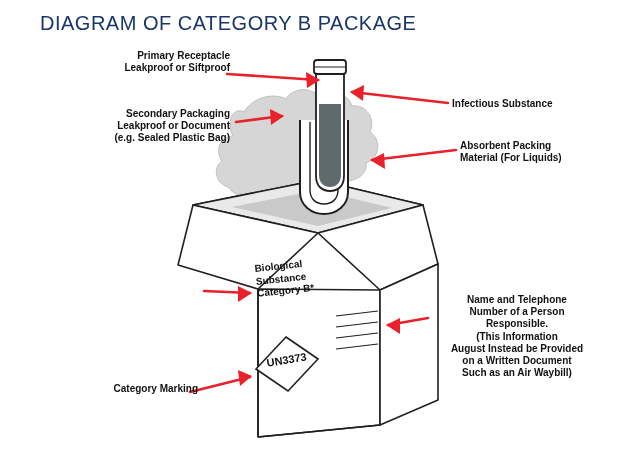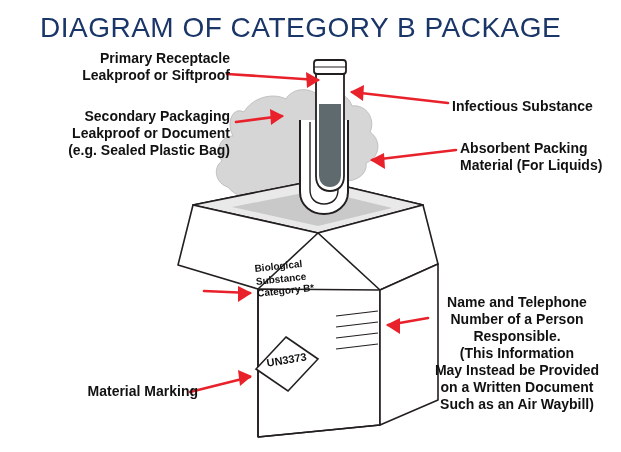--- a/index.html
+++ b/index.html
@@ -21,30 +21,30 @@
     position: absolute;
     left: 0;
     top: 0;
     width: 621px;
     height: 452px;
   }
   .title {
     position: absolute;
     left: 40px;
     top: 12px;
-    font-size: 28px;
+    font-size: 20px;
     letter-spacing: 0.5px;
     color: #1a3668;
     font-family: "Liberation Sans", sans-serif;
     font-weight: 400;
     white-space: nowrap;
   }
   .callout {
     position: absolute;
-    font-size: 14px;
+    font-size: 10px;
     font-weight: bold;
     color: #111111;
     line-height: 1.22;
     white-space: pre-line;
   }
   .callout.right { text-align: left; }
   .callout.left  { text-align: right; }
   .callout.center { text-align: center; }
 
   .label-primary      { left: 60px;  top: 50px;  width: 170px; }
@@ -187,27 +187,27 @@
   <div class="callout left label-secondary">Secondary Packaging
 Leakproof or Document
 (e.g. Sealed Plastic Bag)</div>
 
   <div class="callout right label-absorbent">Absorbent Packing
 Material (For Liquids)</div>
 
   <div class="callout right label-infectious">Infectious Substance</div>
 
 
-  <div class="callout left label-marking">Material Marking</div>
+  <div class="callout left label-marking">Category Marking</div>
 
   <div class="callout center label-name-phone">Name and Telephone
 Number of a Person
 Responsible.
 (This Information
-May Instead be Provided
+August Instead be Provided
 on a Written Document
 Such as an Air Waybill)</div>
 
   <div class="box-text label-bio">Biological
 Substance
 Category B*</div>
 
   <div class="label-un">UN3373</div>
 
 </div>

